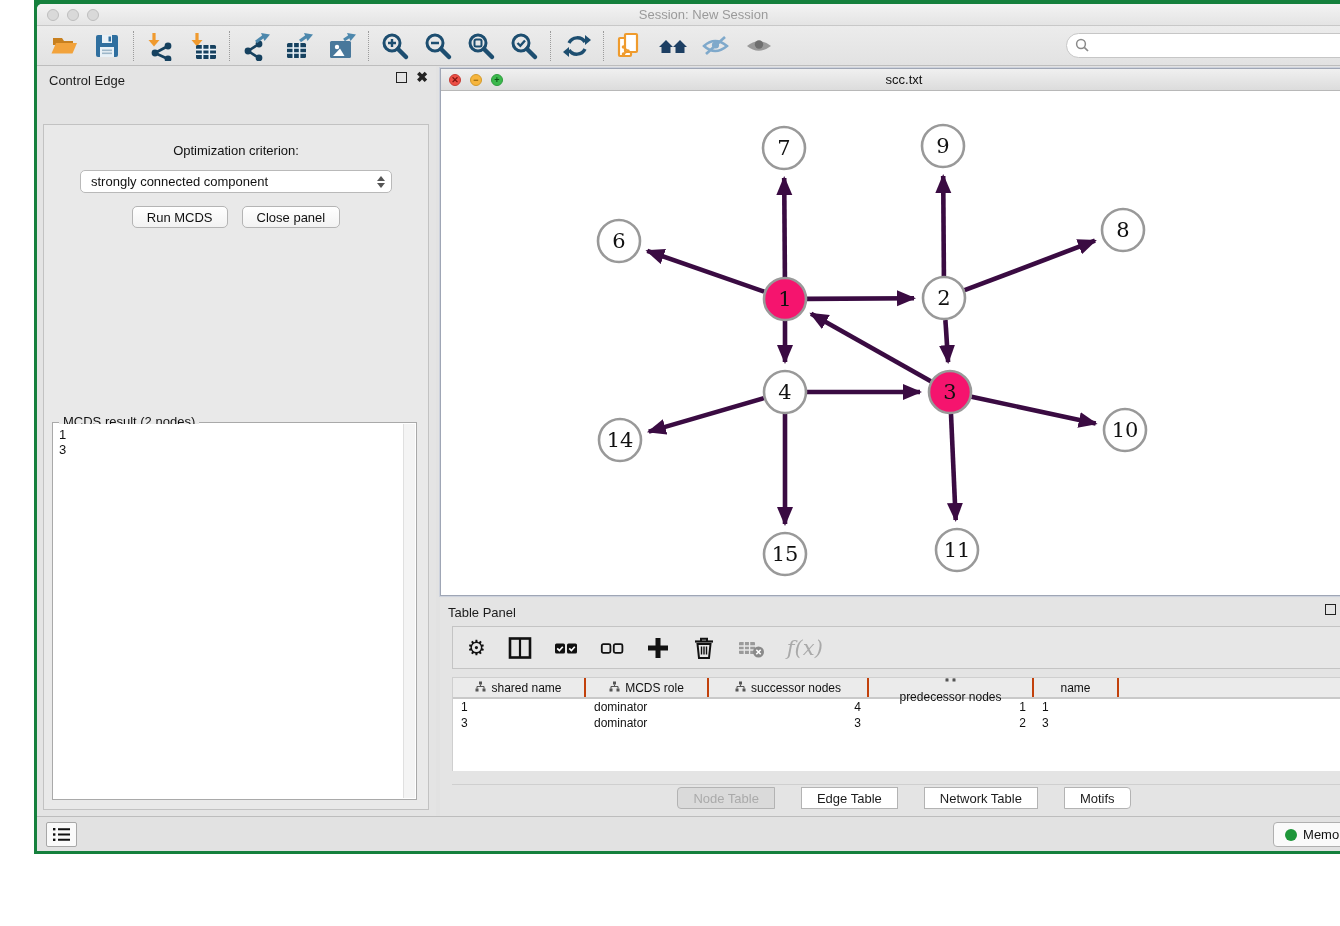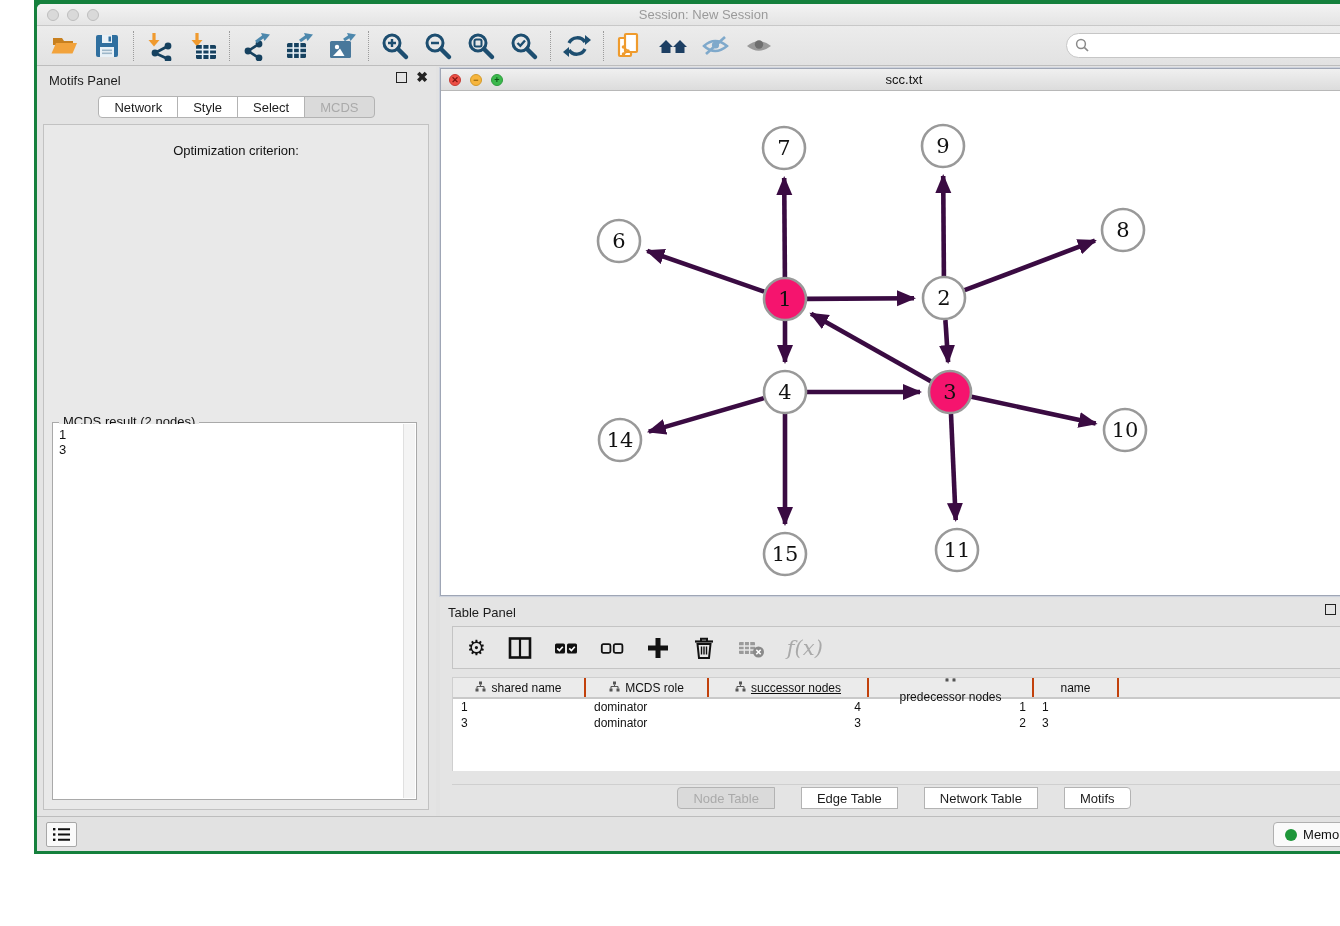--- a/index.html
+++ b/index.html
@@ -276,34 +276,40 @@
             <path d="M9.3 9.3 L13 13" stroke="#8a8a8a" stroke-width="1.7"></path>
           </svg>
         <input placeholder="" style="">
       </div>
     </div>
 
     <div class="content">
 
       <div class="cpanel">
         <div class="cp-header">
-          <span class="cp-title">Motifs Panel</span>
+          <span class="cp-title">Control Edge</span>
           <span class="panel-btns">
             <span class="float-btn"></span>
             <span class="close-btn">✖</span>
           </span>
         </div>
-        <div class="cp-tabs">
-            <span class="tab first">Network</span>
-            <span class="tab">Style</span>
-            <span class="tab">Select</span>
-            <span class="tab last disabled">MCDS</span>
-          </div>
         <div class="cp-box">
           <div class="opt-label">Optimization criterion:</div>
+          <div class="selectbox">
+            <span>strongly connected component</span>
+            <span class="spacer"></span>
+            <span class="stepper">
+                <i class="up"></i>
+                <i class="dn"></i>
+              </span>
+          </div>
+          <div class="btn-row">
+            <div class="pushbtn">Run MCDS</div>
+            <div class="pushbtn">Close panel</div>
+          </div>
           <div class="result-group">
             <span class="result-legend">MCDS result (2 nodes)</span>
             <div class="result-text">1
 3</div>
             <div class="result-scroll"></div>
           </div>
         </div>
       </div>
 
       <div class="netwin">
@@ -453,21 +459,21 @@
               </div>
               <div class="th" style="width: 123px;">
                 <span><svg width="11" height="11" viewBox="0 0 11 11">
                     <rect x="4" y="0.5" width="3" height="3" fill="#555"></rect>
                     <path d="M5.5 3.5 v2 M2 5.5 h7 M2 5.5 v2 M9 5.5 v2" stroke="#555" stroke-width="1.1" fill="none"></path>
                     <rect x="0.5" y="7.5" width="3" height="3" fill="#555"></rect>
                     <rect x="7.5" y="7.5" width="3" height="3" fill="#555"></rect>
                   </svg></span>
                 <span>MCDS role</span>
               </div>
-              <div class="th" style="width: 160px; text-decoration: underline;">
+              <div class="th" style="width: 160px;">
                 <span><svg width="11" height="11" viewBox="0 0 11 11">
                     <rect x="4" y="0.5" width="3" height="3" fill="#555"></rect>
                     <path d="M5.5 3.5 v2 M2 5.5 h7 M2 5.5 v2 M9 5.5 v2" stroke="#555" stroke-width="1.1" fill="none"></path>
                     <rect x="0.5" y="7.5" width="3" height="3" fill="#555"></rect>
                     <rect x="7.5" y="7.5" width="3" height="3" fill="#555"></rect>
                   </svg></span>
                 <span>successor nodes</span>
               </div>
               <div class="th" style="width: 165px; flex-direction: column;">
                 <span><svg width="11" height="11" viewBox="0 0 11 11">

